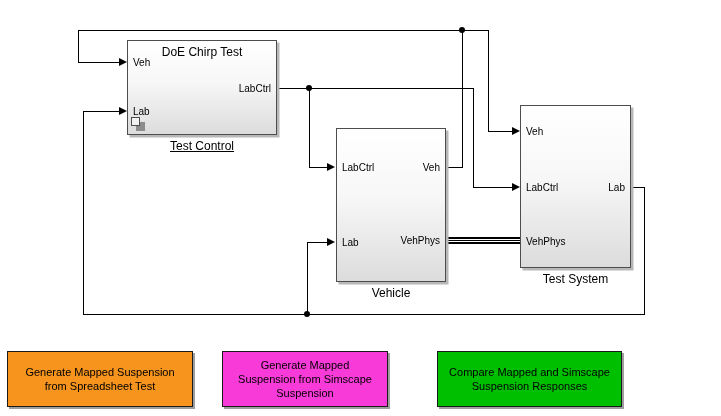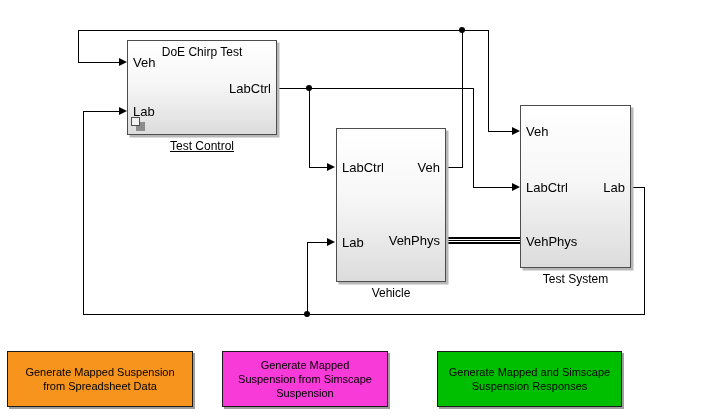--- a/index.html
+++ b/index.html
@@ -42,21 +42,21 @@
     position: absolute;
     background: linear-gradient(180deg, #ffffff 0%, #f7f7f7 45%, #dcdcdc 100%);
     border: 1.5px solid #4d4d4d;
     box-shadow: 2.5px 2.5px 0 0 #b8b8b8;
   }
   .block-title {
     position: absolute; left: 0; right: 0; top: 4px;
     text-align: center; font-size: 12px; color: #000;
   }
   .port {
-    position: absolute; font-size: 13px; color: #000;
+    position: absolute; font-size: 10px; color: #000;
     line-height: 13px; white-space: nowrap;
   }
   .port.in  { left: 5px; }
   .port.out { right: 5px; text-align: right; }
   .caption {
     position: absolute; text-align: center;
     font-size: 12px; color: #000; white-space: nowrap;
   }
   
   .badge { position: absolute; left: 3px; bottom: 3px; width: 14px; height: 14px; }
@@ -140,25 +140,25 @@
 
   <div class="block" style="left:520px; top:105px; width:111px; height:163px;">
     <div class="port in" style="top:19px;">Veh</div>
     <div class="port in" style="top:75px;">LabCtrl</div>
     <div class="port in" style="top:129px;">VehPhys</div>
     <div class="port out" style="top:75px;">Lab</div>
   </div>
   <div class="caption" style="left:520px; top:272px; width:111px;">Test System</div>
 
   <div class="btn" style="left: 7px; top: 351px; width: 186px; background-color: rgb(247, 148, 30);">
-    <span class="lbl">Generate Mapped Suspension from Spreadsheet Data</span>
+    <span class="lbl">Generate Mapped Suspension from Spreadsheet Test</span>
   </div>
 
   <div class="btn" style="left: 222px; top: 351px; width: 166px; background-color: rgb(248, 58, 216);">
     <span class="lbl">Generate Mapped Suspension from Simscape Suspension</span>
   </div>
 
   <div class="btn" style="left: 437px; top: 351px; width: 185px; background-color: rgb(0, 190, 0);">
-    <span class="lbl">Generate Mapped and Simscape Suspension Responses</span>
+    <span class="lbl">Compare Mapped and Simscape Suspension Responses</span>
   </div>
 
 
 </div>
 
 </body></html>

